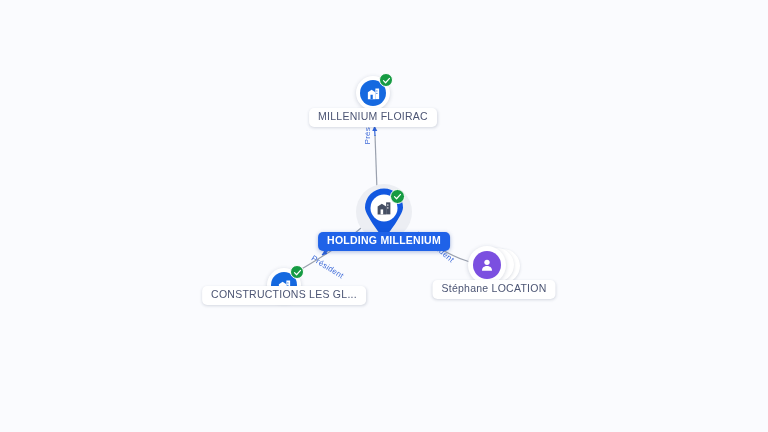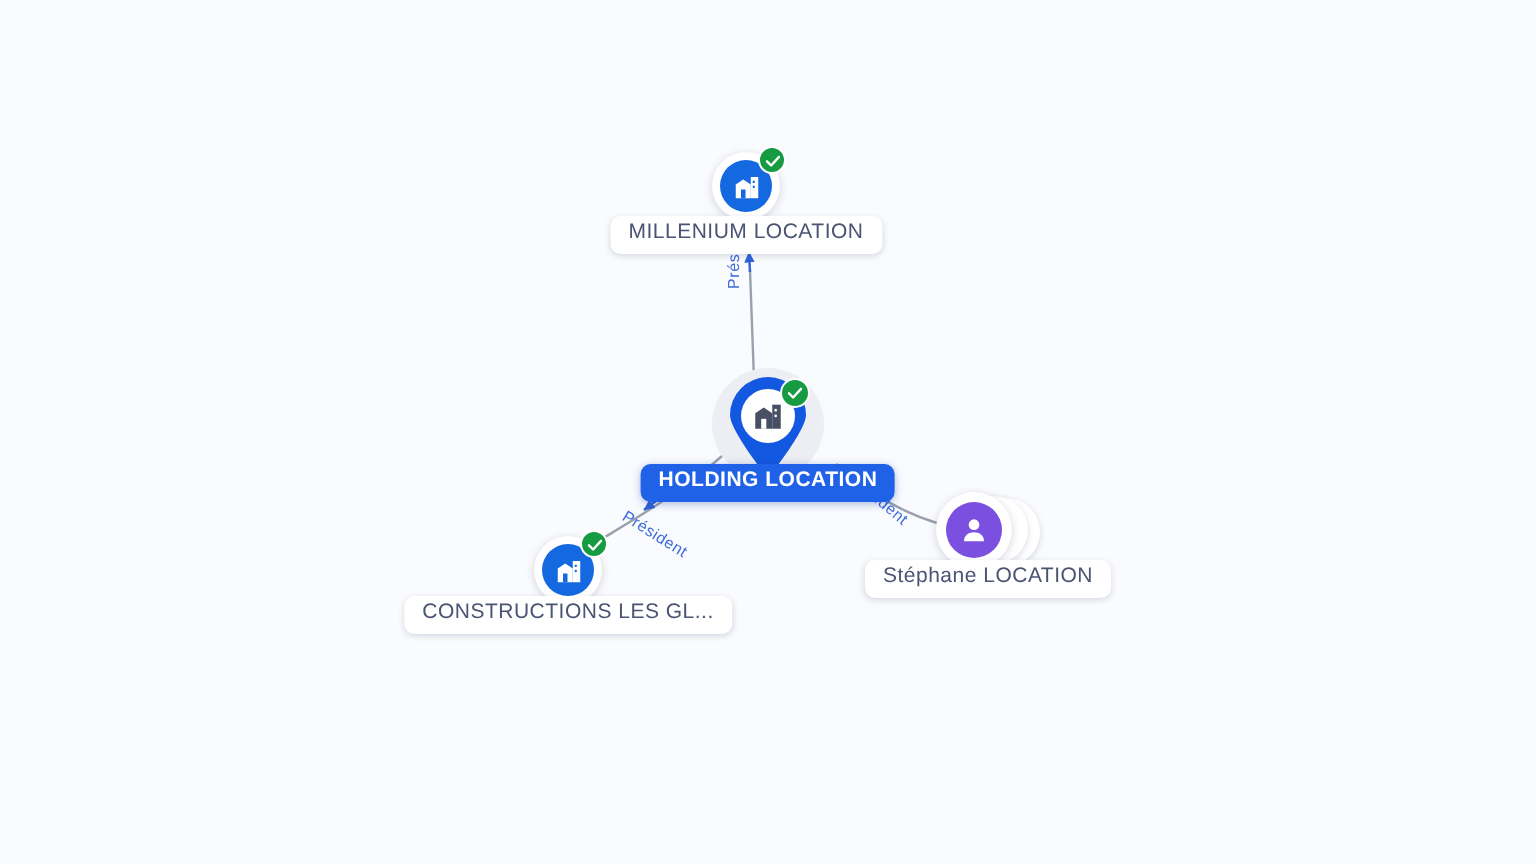--- a/index.html
+++ b/index.html
@@ -237,21 +237,21 @@
             <rect x="16.6" y="11" width="1.6" height="1.8" fill="#1569e0"></rect>
           </svg>
         </div>
         <div class="badge-check">
           <svg width="9" height="9" viewBox="0 0 24 24">
             <path d="M4 12.5 L9.5 18 L20 6.5" stroke="#ffffff" stroke-width="3.2" fill="none" stroke-linecap="round" stroke-linejoin="round"></path>
           </svg>
         </div>
       </div>
     </div>
-    <div class="node-label" style="left:0px; top:15px;">MILLENIUM LOCATION</div>
+    <div class="node-label" style="left:0px; top:15px;">MILLENIUM FLOIRAC</div>
   </div>
 
   <div class="node" style="left:384px; top:212px;">
     <div class="pin-halo"></div>
     <div class="node-icon-wrap" style="left:0; top:2px;">
       <div class="pin-shape">
         <svg width="44" height="52" viewBox="0 0 44 52">
           <path d="M22 51 C22 51 3 27.5 3 19.5 A19 19 0 1 1 41 19.5 C41 27.5 22 51 22 51 Z" fill="#1358e0"></path>
           <circle cx="22" cy="20" r="13.5" fill="#ffffff"></circle>
         </svg>
@@ -264,21 +264,21 @@
             <rect x="16.6" y="11" width="1.6" height="1.8" fill="#ffffff"></rect>
           </svg>
         </div>
         <div class="pin-badge">
           <svg width="9" height="9" viewBox="0 0 24 24">
             <path d="M4 12.5 L9.5 18 L20 6.5" stroke="#ffffff" stroke-width="3.2" fill="none" stroke-linecap="round" stroke-linejoin="round"></path>
           </svg>
         </div>
       </div>
     </div>
-    <div class="node-label selected" style="left:0px; top:20px;">HOLDING LOCATION</div>
+    <div class="node-label selected" style="left:0px; top:20px;">HOLDING MILLENIUM</div>
   </div>
 
   <div class="node" style="left:284px; top:285px;">
     <div class="node-icon-wrap">
       <div class="circ-outer">
         <div class="circ-inner">
           <svg width="15" height="15" viewBox="0 0 24 24" fill="none">
             <path d="M3 21V10l6-4 6 4v11" fill="#ffffff"></path>
             <rect x="15" y="4" width="6" height="17" fill="#ffffff"></rect>
             <rect x="7.2" y="14" width="3.6" height="7" fill="#1569e0"></rect>
@@ -286,21 +286,21 @@
             <rect x="16.6" y="11" width="1.6" height="1.8" fill="#1569e0"></rect>
           </svg>
         </div>
         <div class="badge-check">
           <svg width="9" height="9" viewBox="0 0 24 24">
             <path d="M4 12.5 L9.5 18 L20 6.5" stroke="#ffffff" stroke-width="3.2" fill="none" stroke-linecap="round" stroke-linejoin="round"></path>
           </svg>
         </div>
       </div>
     </div>
-    <div class="node-label" style="left:0px; top:13px;">CONSTRUCTIONS LES GL...</div>
+    <div class="node-label" style="left:0px; top:1px;">CONSTRUCTIONS LES GL...</div>
   </div>
 
   <div class="node" style="left:494px; top:266px;">
     <div class="node-icon-wrap" style="left:0px; top:0px;">
       <div class="person-stack">
         <div class="stack-card c3"></div>
         <div class="stack-card c2"></div>
         <div class="person-outer">
           <div class="person-inner">
             <svg width="16" height="16" viewBox="0 0 24 24">

